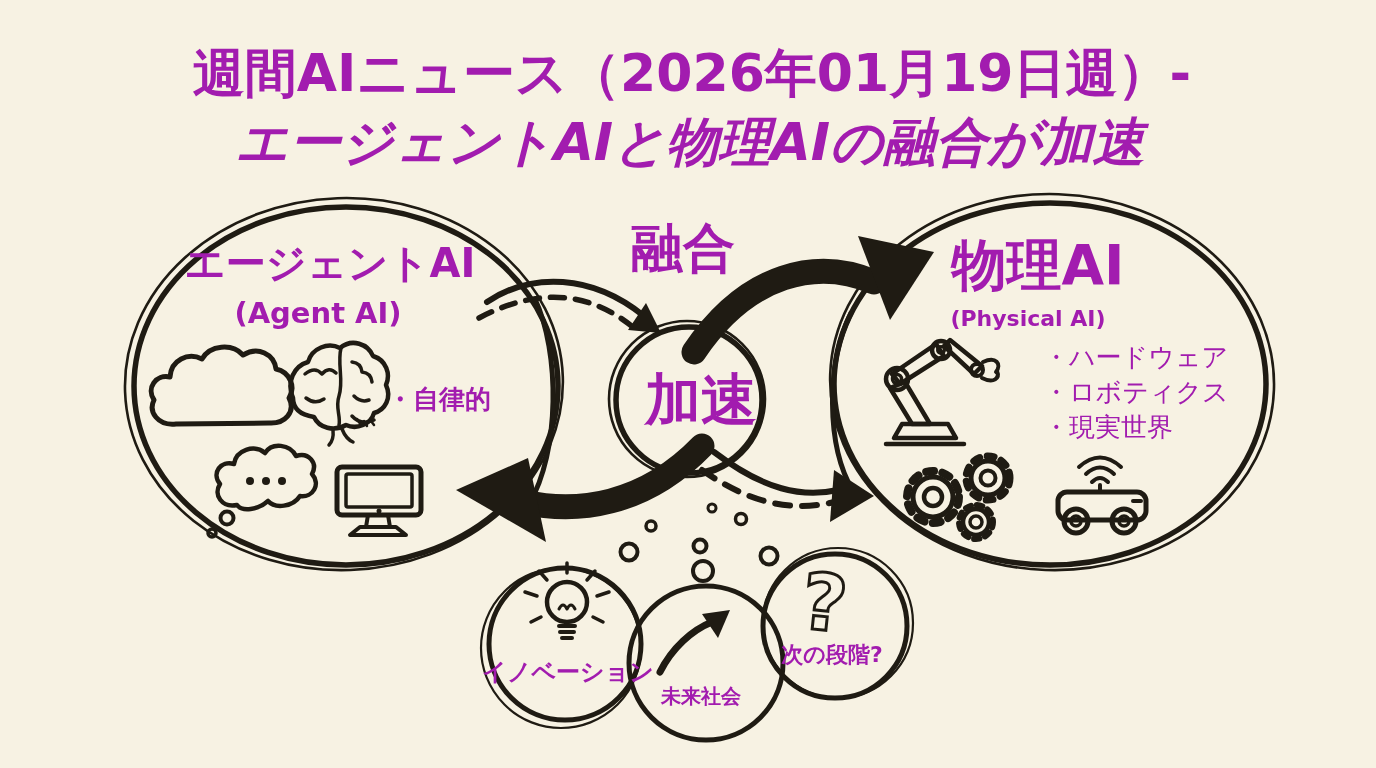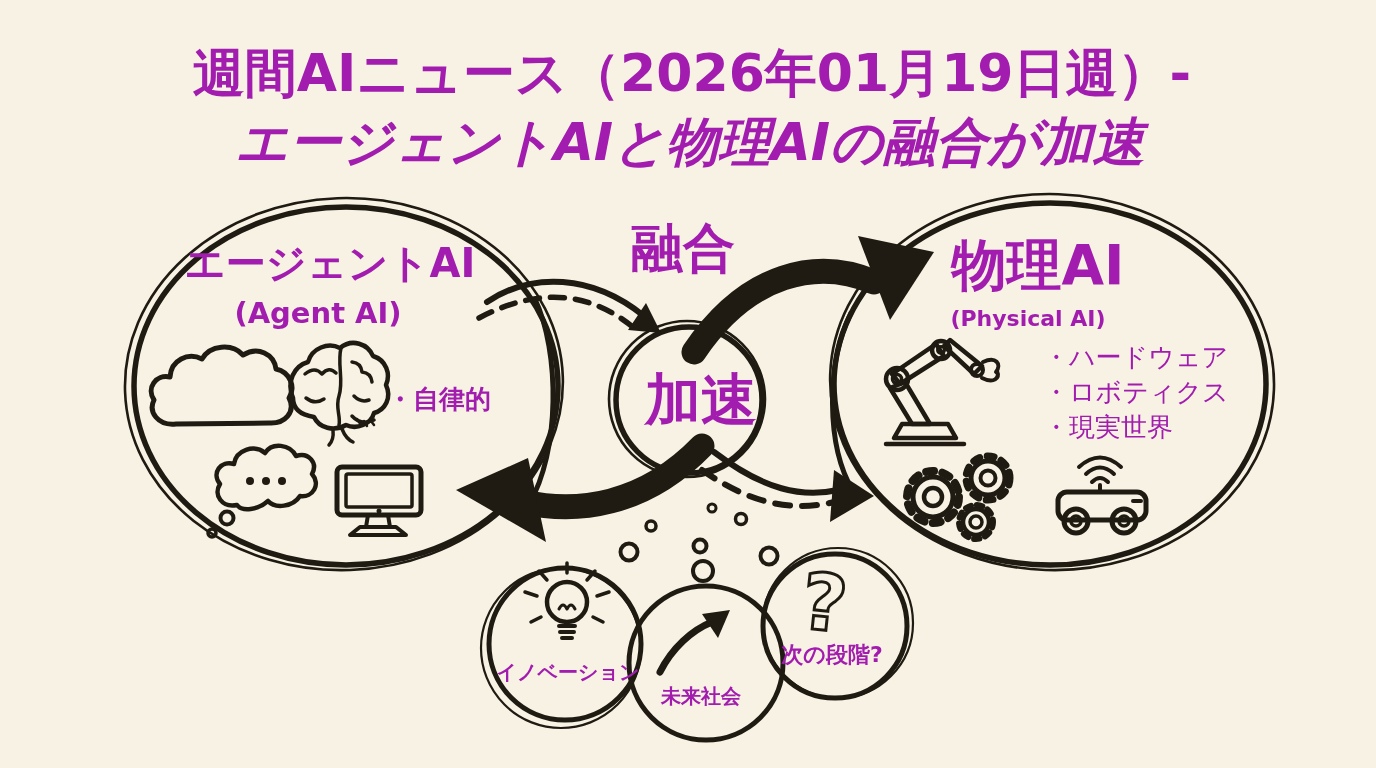--- a/index.html
+++ b/index.html
@@ -24,21 +24,21 @@
   #agent-t{left:330px;top:263px;font-size:40px;font-weight:700;}
   #agent-s{left:318px;top:313px;font-size:29px;font-weight:600;}
   .abul{left:387px;font-size:26px;font-weight:600;}
   #ab0{top:365px;} #ab1{top:399px;} #ab2{top:433px;}
   #phys-t{left:1038px;top:266px;font-size:55px;font-weight:700;}
   #phys-s{left:1028px;top:318px;font-size:22px;font-weight:700;}
   .pbul{left:1043px;font-size:26px;font-weight:400;}
   #pb0{top:357px;} #pb1{top:392px;} #pb2{top:427px;}
   #fusion-l{left:683px;top:249px;font-size:52px;font-weight:700;}
   #accel-l{left:689px;top:401px;font-size:56px;font-weight:700;margin-left:12px;}
-  #innov-l{left:568px;top:672px;font-size:20px;font-weight:600;}
+  #innov-l{left:568px;top:672px;font-size:24px;font-weight:600;}
   #future-l{left:701px;top:696px;font-size:20px;font-weight:700;}
   #next-l{left:832px;top:655px;font-size:22px;font-weight:600;}
 </style>
 </head>
 <body>
 
 <div id="canvas">
 
   <svg width="1376" height="768" viewBox="0 0 1376 768">
 

